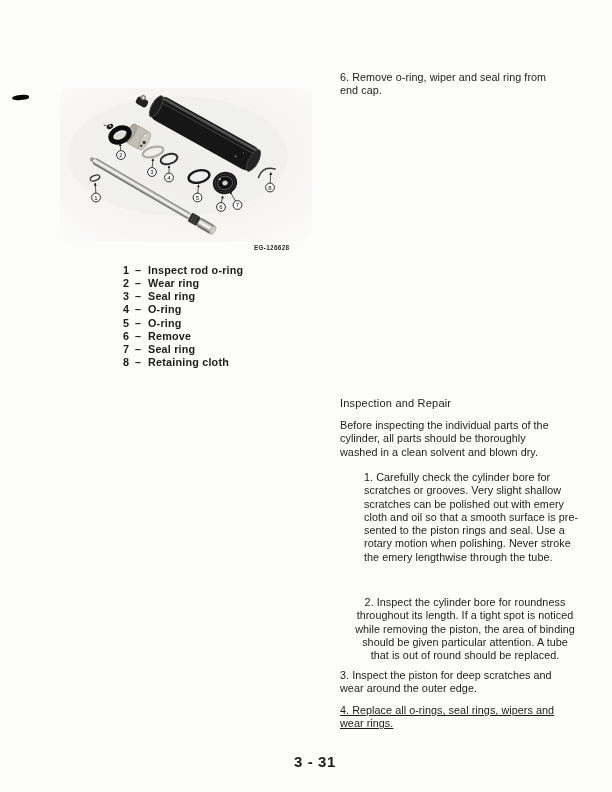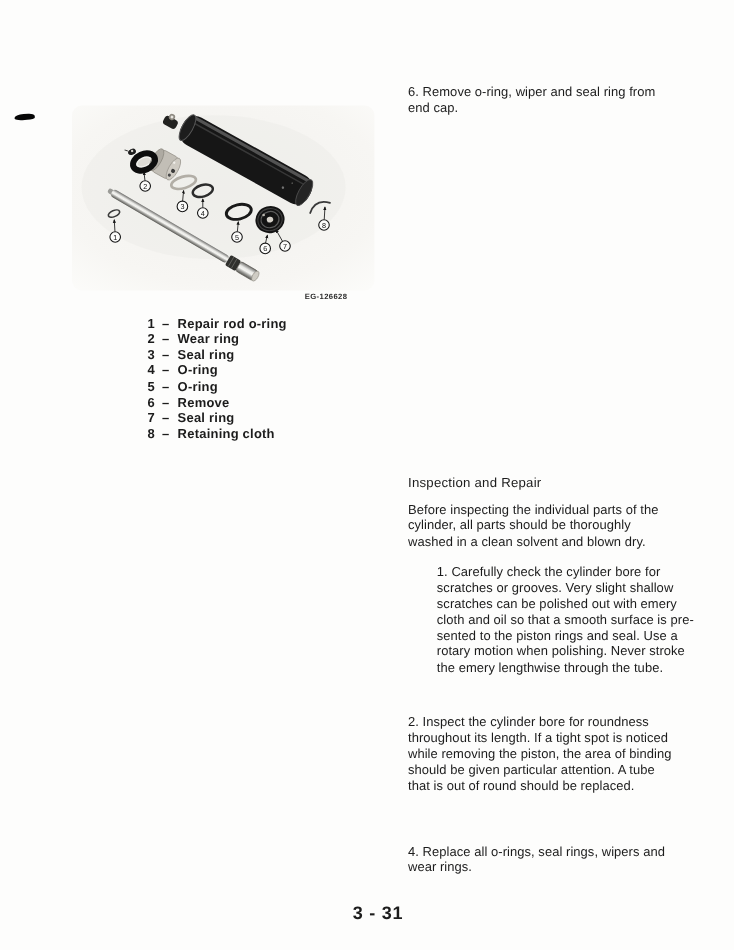--- a/index.html
+++ b/index.html
@@ -40,23 +40,23 @@
     white-space:pre-line; letter-spacing:0.05px;
   }
   .note { top:60px;margin-top:11px; }
   .heading {
     position:absolute; left:340px; top:397px;
     font-size:11px; font-weight:normal; letter-spacing:0.2px;
   }
   .p0 { top:419px; }
   .p1 { top:471px;margin-left:24px; }
   .p2 { top:563px; }
-  .p3 { top:596px; }
+  .p3 { top:596px;text-align:center; }
   .p4 { top:669px; }
-  .p5 { top:704px; }
+  .p5 { top:704px;text-decoration:underline; }
   .page-number {
     position:absolute; left:294px; top:753px;
     font-size:15px; font-weight:bold; letter-spacing:0.6px;
   }
 </style>
 </head>
 <body>
 
 <div class="page">
 
@@ -197,21 +197,21 @@
       <text x="212" y="103.7" font-size="6" text-anchor="middle" fill="#111">8</text>
     </g>
   </svg>
 
   <div class="figure-label">EG-126628</div>
 
   <div class="parts-list">
     <div class="part-row">
       <span class="part-num">1</span>
         <span class="part-dash">–</span>
-        <span>Repair rod o-ring</span>
+        <span>Inspect rod o-ring</span>
     </div>
     <div class="part-row">
       <span class="part-num">2</span>
         <span class="part-dash">–</span>
         <span>Wear ring</span>
     </div>
     <div class="part-row">
       <span class="part-num">3</span>
         <span class="part-dash">–</span>
         <span>Seal ring</span>
@@ -256,18 +256,20 @@
 scratches can be polished out with emery
 cloth and oil so that a smooth surface is pre-
 sented to the piston rings and seal. Use a
 rotary motion when polishing. Never stroke
 the emery lengthwise through the tube.</div>
   <div class="para p3">2. Inspect the cylinder bore for roundness
 throughout its length. If a tight spot is noticed
 while removing the piston, the area of binding
 should be given particular attention. A tube
 that is out of round should be replaced.</div>
+  <div class="para p4">3. Inspect the piston for deep scratches and
+wear around the outer edge.</div>
   <div class="para p5">4. Replace all o-rings, seal rings, wipers and
 wear rings.</div>
 
   <div class="page-number">3 - 31</div>
 
 </div>
 
 </body></html>

